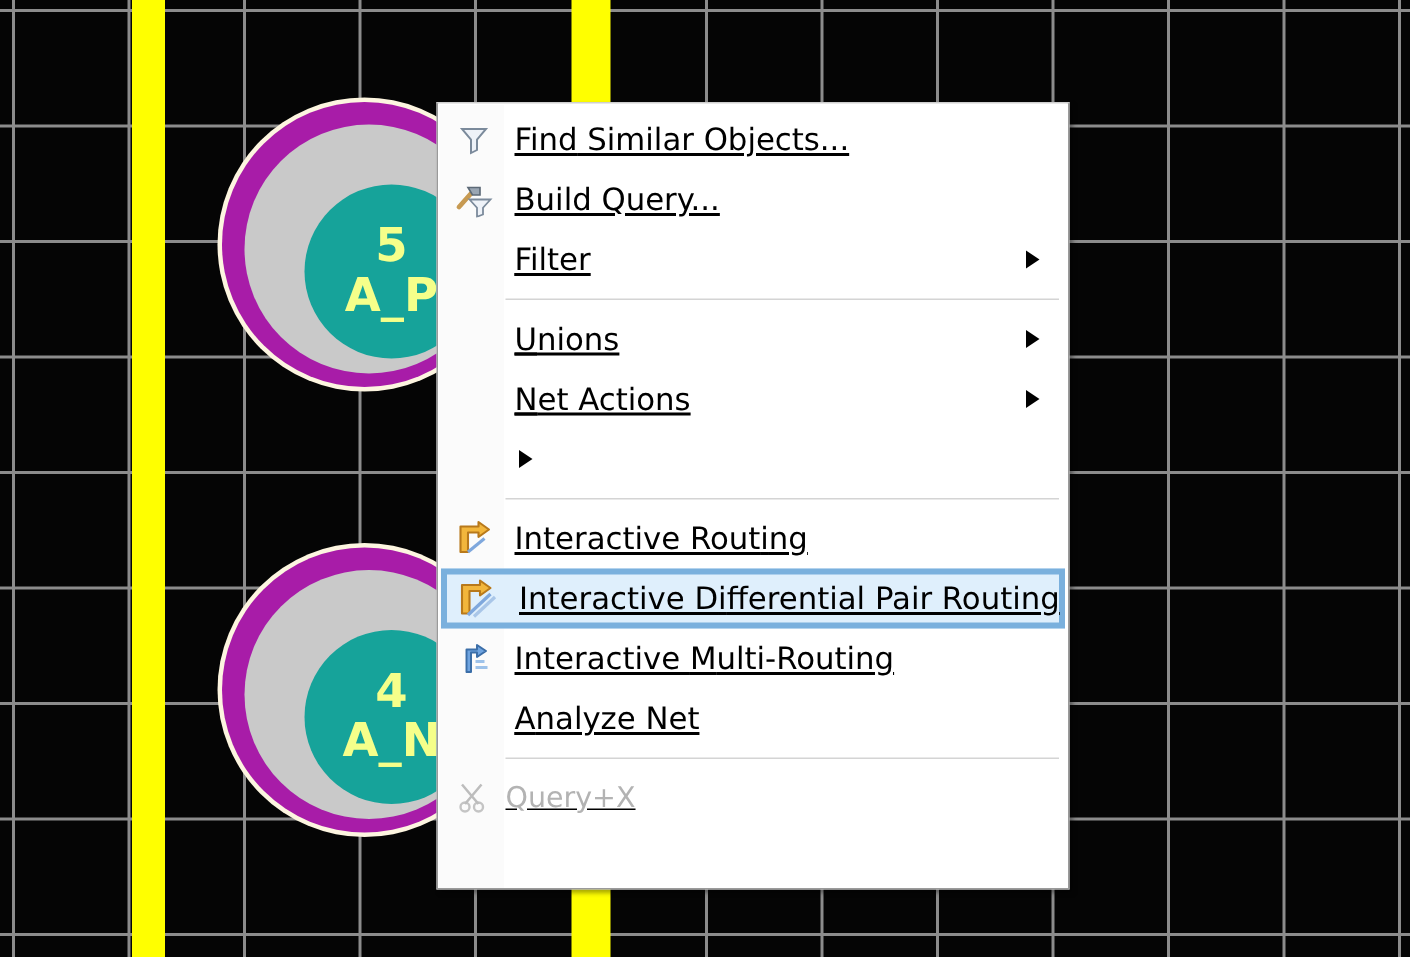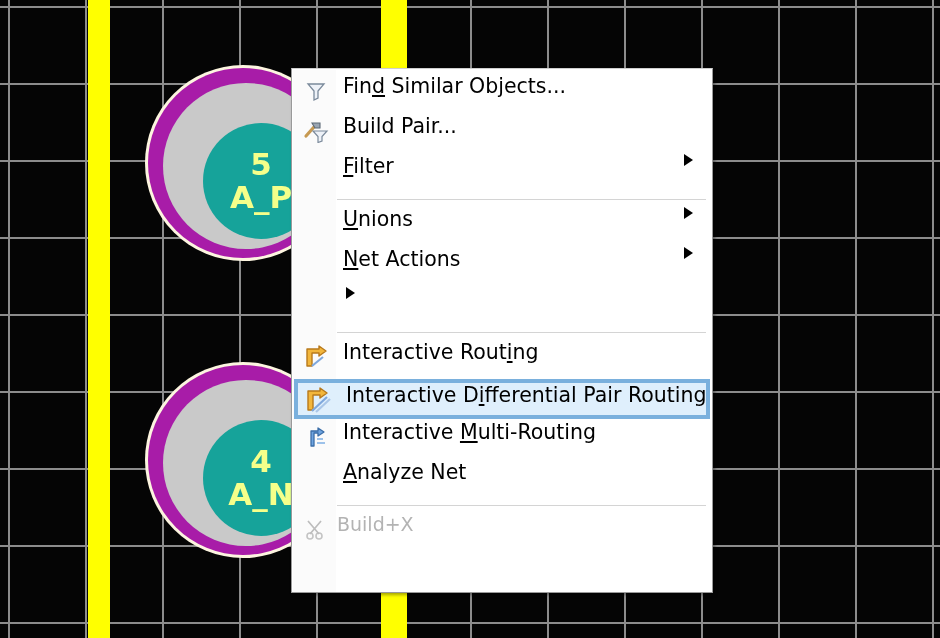--- a/index.html
+++ b/index.html
@@ -114,27 +114,28 @@
     position: relative;
     z-index: 2;
     margin: 0;
     padding: 4px 0 0 0;
     list-style: none;
   }
   .menu-item {
     position: relative;
     height: 40px;
     display: flex;
-    align-items: flex-start;
+    align-items: center;
     padding: 0 0 0 0;
     box-sizing: border-box;
     border: 1px solid transparent;
     margin: 0 2px;
     cursor: default;
     white-space: nowrap;
+    text-decoration: underline;
   }
   .menu-item .mi-icon {
     width: 42px;
     min-width: 42px;
     height: 34px;
     display: flex;
     align-items: center;
     justify-content: center;
   }
   .menu-item .mi-label {
@@ -249,21 +250,21 @@
           <span class="mi-arrow"></span>
         </li>
         <li class="menu-item">
           <span class="mi-icon">
             <svg class="icon-svg" width="26" height="24" viewBox="0 0 26 24">
               <path d="M3 17 L11 8" stroke="#c79a52" stroke-width="3.2" stroke-linecap="round"></path>
               <path d="M9 4 L17 4 L17 9 L12 9 Z" fill="#9aa6b3" stroke="#5d6a77" stroke-width="1.1"></path>
               <path d="M10 12 H24 L19 17.5 V22 L15 23.5 V17.5 Z" fill="#eef2f8" stroke="#7b8a9b" stroke-width="1.2"></path>
             </svg>
           </span>
-          <span class="mi-label">Build Pair...</span>
+          <span class="mi-label">Build Query...</span>
           <span class="mi-arrow"></span>
         </li>
         <li class="menu-item">
           <span class="mi-icon"></span>
           <span class="mi-label"><u>F</u>ilter</span>
           <span class="mi-arrow">
             <span class="arrow-right"></span>
           </span>
         </li>
         <li class="menu-separator"></li>
@@ -327,21 +328,21 @@
         </li>
         <li class="menu-separator"></li>
         <li class="menu-item disabled">
           <span class="mi-icon">
             <svg class="icon-svg" width="22" height="22" viewBox="0 0 22 22">
               <circle cx="5" cy="17" r="3" fill="none" stroke="#c4c4c4" stroke-width="1.6"></circle>
               <circle cx="14" cy="17" r="3" fill="none" stroke="#c4c4c4" stroke-width="1.6"></circle>
               <path d="M5 15 L16 2 M14 15 L3 2" stroke="#bdbdbd" stroke-width="1.7"></path>
             </svg>
           </span>
-          <span class="mi-shortcut">Build+X</span>
+          <span class="mi-shortcut">Query+X</span>
           <span class="mi-arrow"></span>
         </li>
         <li class="menu-item disabled">
           <span class="mi-icon"></span>
           <span class="mi-arrow"></span>
         </li>
       </ul>
   </div>
 
 </div>

